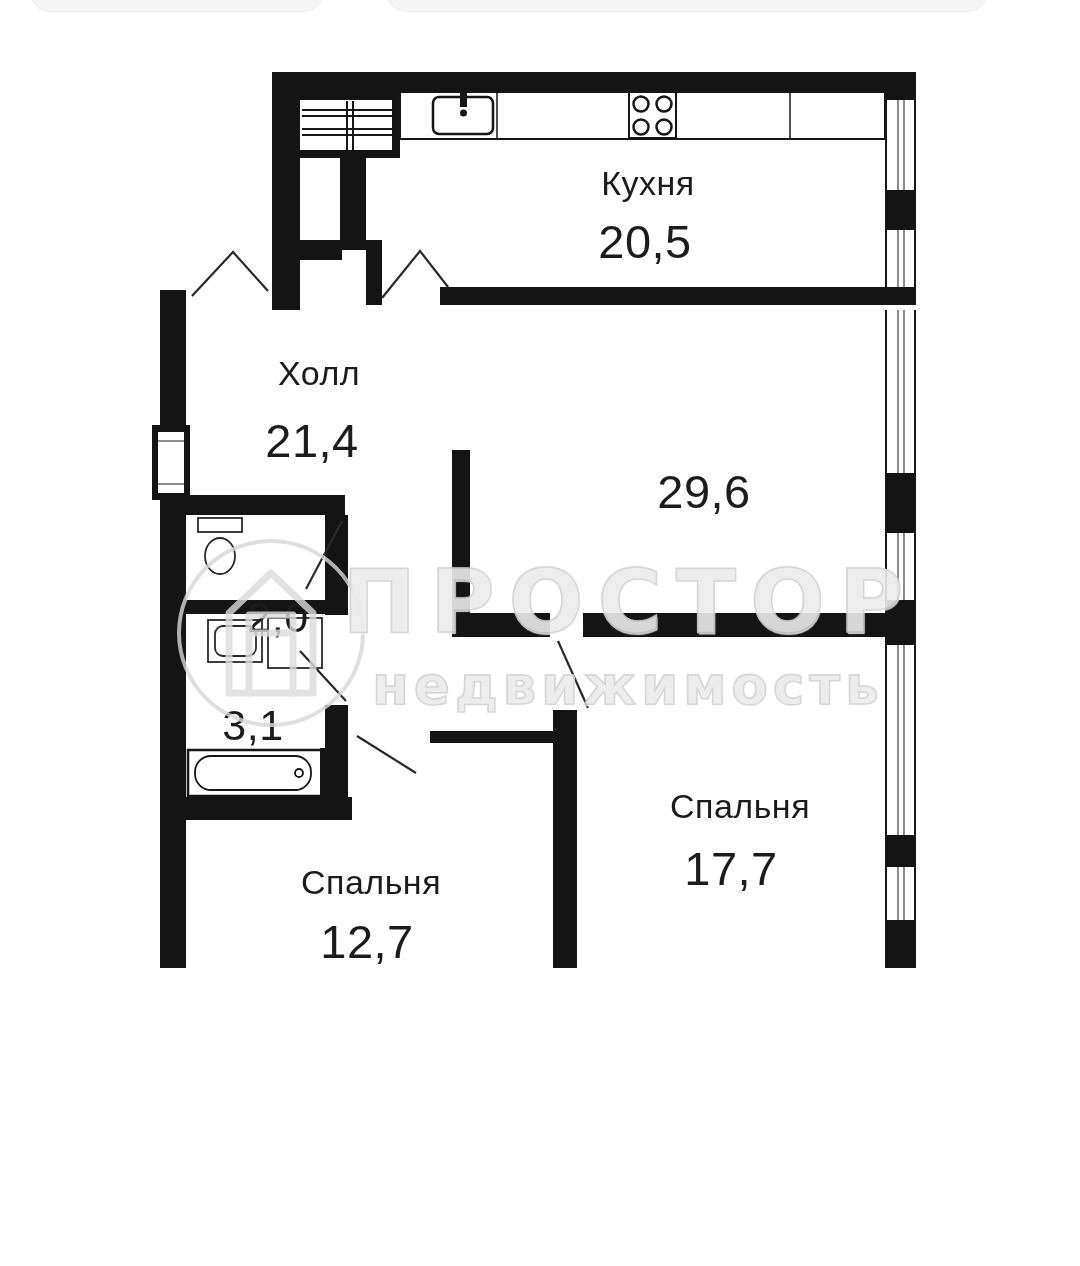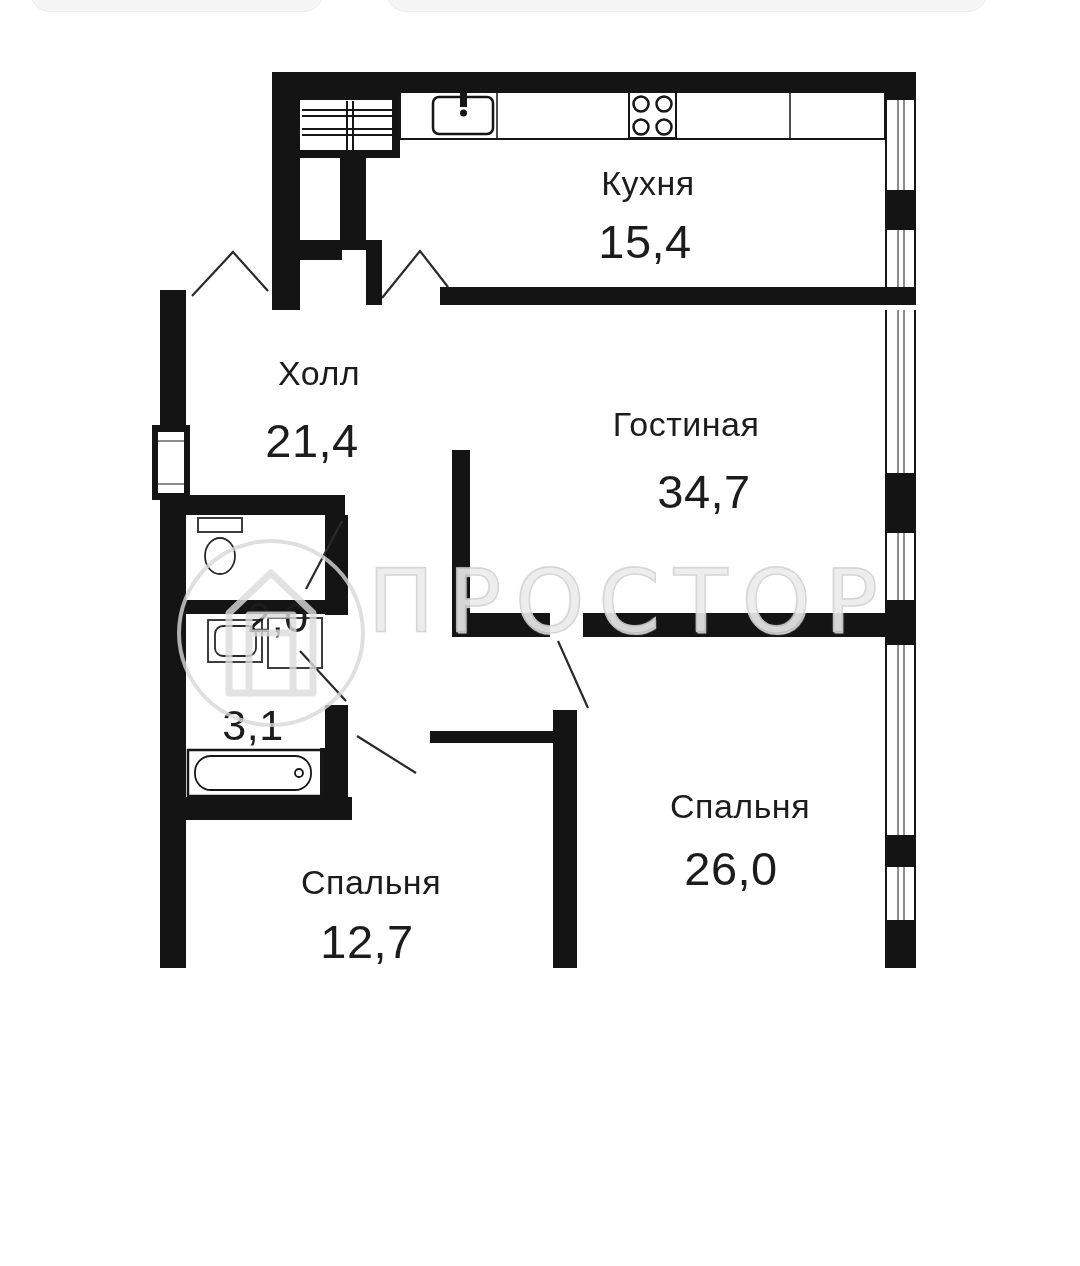--- a/index.html
+++ b/index.html
@@ -17,21 +17,21 @@
   .left-win-frame{position:absolute;left:152px;top:425px;width:38px;height:75px;background:#141414;z-index:3;}
   .left-win-glass{position:absolute;left:158px;top:432px;width:26px;height:61px;z-index:4;
          background:linear-gradient(to bottom,#fff 0 8px,#8d8d8d 8px 10px,#fff 10px 51px,#8d8d8d 51px 53px,#fff 53px 100%);}
   .room-label,.room-area{position:absolute;transform:translate(-50%,-50%);color:#1c1c1c;
          white-space:nowrap;z-index:6;letter-spacing:0.5px;}
   .room-label{font-size:34px;}
   .room-area{font-size:47px;}
   .room-area.small{font-size:43px;margin-top:28px;}
   #fixtures{position:absolute;left:0;top:0;z-index:5;}
   .wm-text{position:absolute;transform:translate(-50%,-50%);z-index:30;
-         font-family:"DejaVu Sans",sans-serif;font-weight:normal;color:#ececec;
+         font-family:"DejaVu Sans",sans-serif;font-weight:bold;color:#ececec;
          -webkit-text-stroke:1.5px #d2d2d2;opacity:0.9;white-space:nowrap;
          text-shadow:1px 2px 1px rgba(255,255,255,0.9), -1px -1px 1px rgba(190,190,190,0.45);}
   #wm-line1{left:630px;top:601px;font-size:88px;letter-spacing:14px;}
   #wm-line2{left:628px;top:685px;font-size:53px;letter-spacing:5px;}
   #wm-logo{position:absolute;left:271px;top:633px;transform:translate(-50%,-50%);z-index:29;opacity:0.8;}
   #compass{position:absolute;left:885px;top:1100px;z-index:10;}
 </style>
 </head>
 <body>
 
@@ -140,33 +140,33 @@
       <path d="M192 296 L233 252 L268 291"></path>
       <path d="M382 298 L420 251 L448 287"></path>
       <path d="M342 521 L306 589"></path>
       <path d="M300 651 L346 701"></path>
       <path d="M357 736 L416 773"></path>
       <path d="M558 641 L588 708"></path>
     </g>
   </svg>
 
   <div class="room-label" style="left:648px;top:183px;">Кухня</div>
-  <div class="room-area" style="left:645px;top:241px;">15,4</div>
+  <div class="room-area" style="left:645px;top:241px;">20,5</div>
   <div class="room-label" style="left:312px;top:373px;margin-left:7px;">Холл</div>
   <div class="room-area" style="left:312px;top:440px;">21,4</div>
-  <div class="room-label" style="left:686px;top:424px;">Гостиная</div>
-  <div class="room-area" style="left:704px;top:491px;">34,7</div>
+  <div class="room-area" style="left:704px;top:491px;">29,6</div>
   <div class="room-area small" style="left:278px;top:589px;">2,0</div>
   <div class="room-area small" style="left:253px;top:697px;">3,1</div>
   <div class="room-label" style="left:740px;top:806px;">Спальня</div>
-  <div class="room-area" style="left:731px;top:868px;">26,0</div>
+  <div class="room-area" style="left:731px;top:868px;">17,7</div>
   <div class="room-label" style="left:371px;top:882px;">Спальня</div>
   <div class="room-area" style="left:367px;top:941px;text-align:center;">12,7</div>
 
   <div class="wm-text" id="wm-line1">ПРОСТОР</div>
+  <div class="wm-text" id="wm-line2">недвижимость</div>
   <svg id="wm-logo" width="200" height="200" viewBox="0 0 200 200">
     <circle cx="100" cy="100" r="92" fill="none" stroke="#d8d8d8" stroke-width="4"></circle>
     <g fill="none" stroke="#dcdcdc" stroke-width="7" stroke-linejoin="round" stroke-linecap="round">
       <path d="M58 80 L100 40 L142 80 L142 160 L58 160 Z"></path>
       <path d="M78 160 L78 82 L122 82 L122 160"></path>
       <path d="M78 100 L122 100"></path>
     </g>
   </svg>
 
   <svg id="compass" width="156" height="160" viewBox="0 0 156 160">

